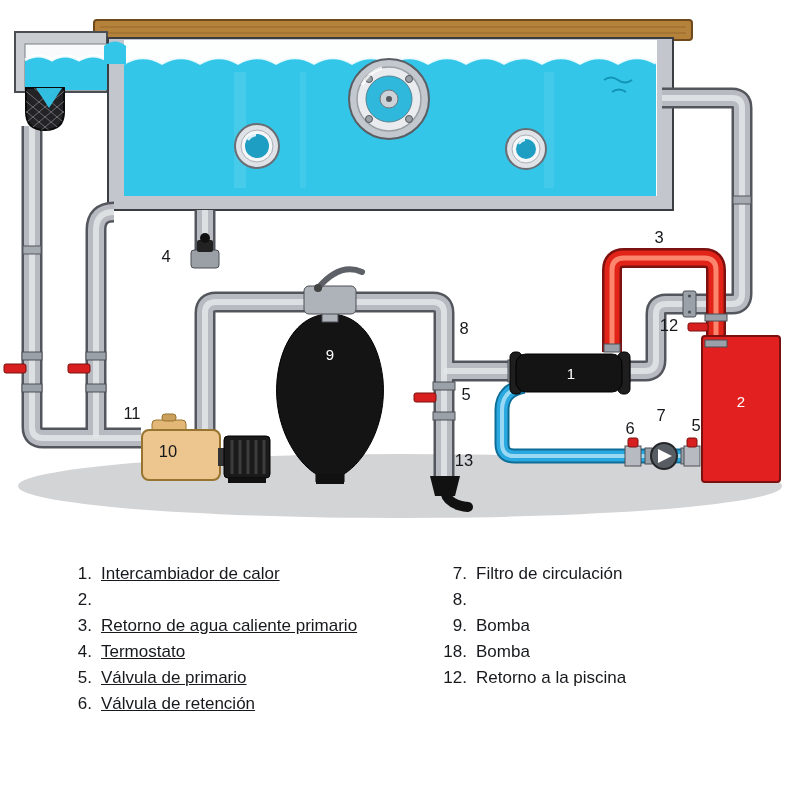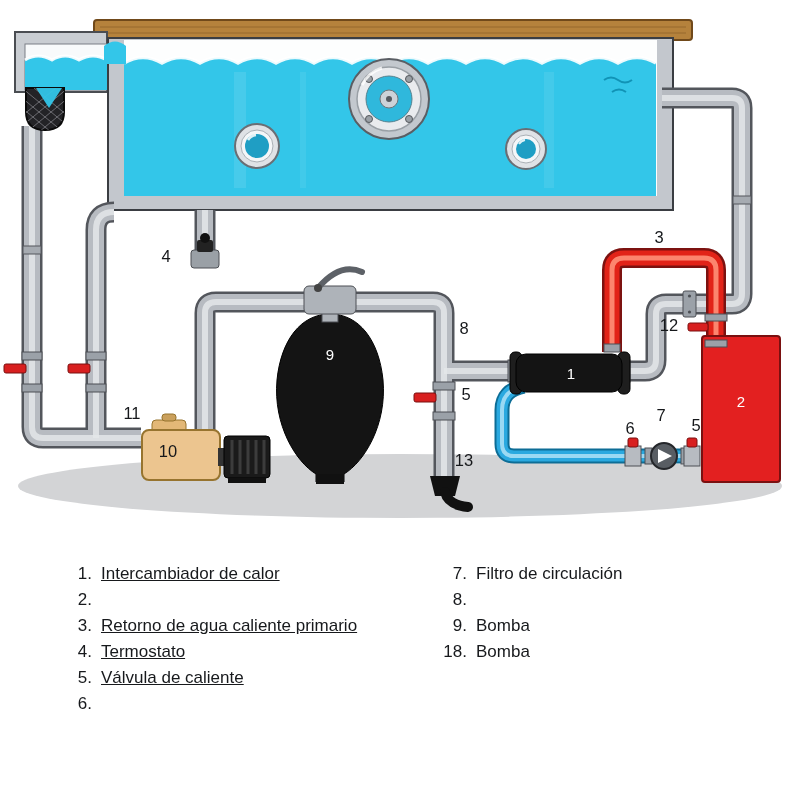--- a/index.html
+++ b/index.html
@@ -275,38 +275,43 @@
     <div class="item">
           <span class="n">3.</span>
           <span class="t">Retorno de agua caliente primario</span>
         </div>
     <div class="item">
           <span class="n">4.</span>
           <span class="t">Termostato</span>
         </div>
     <div class="item">
           <span class="n">5.</span>
-          <span class="t">Válvula de caliente</span>
+          <span class="t">Válvula de primario</span>
         </div>
     <div class="item">
           <span class="n">6.</span>
+          <span class="t">Válvula de retención</span>
         </div>
   </div>
   <div class="col right">
     <div class="item">
           <span class="n">7.</span>
           <span class="t">Filtro de circulación</span>
         </div>
     <div class="item">
           <span class="n">8.</span>
         </div>
     <div class="item">
           <span class="n">9.</span>
           <span class="t">Bomba</span>
         </div>
     <div class="item">
           <span class="n">18.</span>
           <span class="t">Bomba</span>
         </div>
+    <div class="item">
+          <span class="n">12.</span>
+          <span class="t">Retorno a la piscina</span>
+        </div>
   </div>
 </div>
 
 </div>
 
 </body></html>

